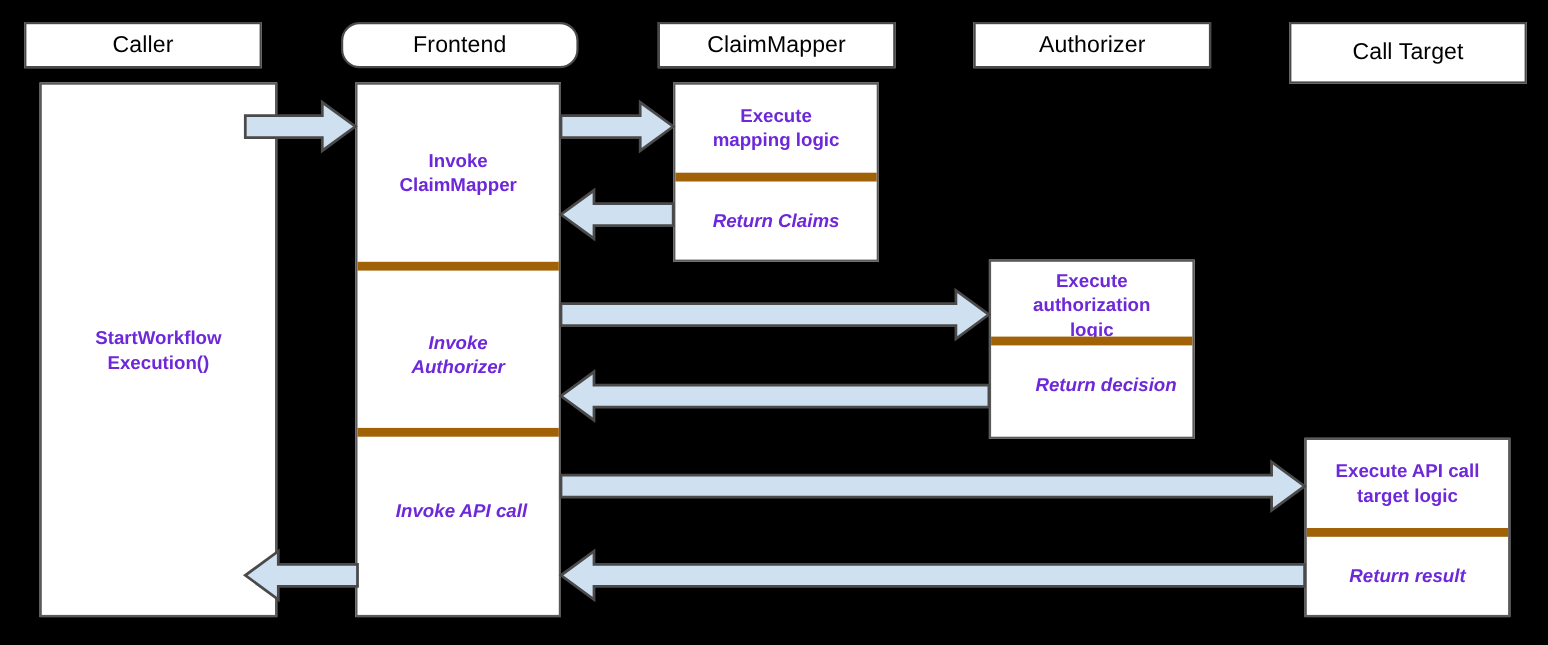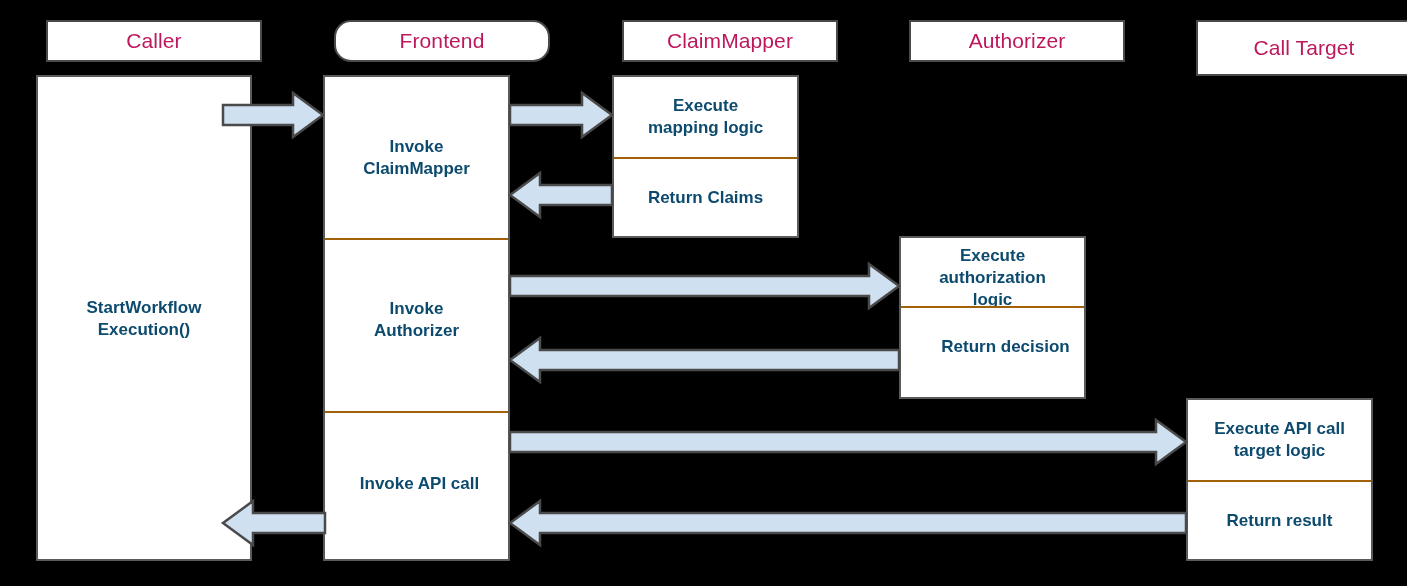--- a/index.html
+++ b/index.html
@@ -18,51 +18,51 @@
 
   
   .lifeline-header {
     position: absolute;
     background: #ffffff;
     border: 2px solid #4a4a4a;
     box-sizing: border-box;
     display: flex;
     align-items: center;
     justify-content: center;
-    color: #be185d;
+    color: #000000;
     font-size: 21px;
     font-weight: 400;
     letter-spacing: 0.1px;
-    margin-left: 24px;
   }
 
   
   .activation {
     position: absolute;
     background: #ffffff;
     border: 2px solid #5a5a5a;
     box-sizing: border-box;
   }
   .segment {
     position: absolute;
     left: 0;
     right: 0;
     box-sizing: border-box;
     display: flex;
     align-items: center;
     justify-content: center;
     text-align: center;
-    color: #0c4a6e;
+    color: #6d28d9;
     font-size: 17px;
     font-weight: bold;
     line-height: 1.28;
     padding: 0 6px;
   }
   .segment.divider-top {
-    border-top: 2px solid #a16207;
+    border-top: 8px solid #a16207;
+    font-style: italic;
   }
 
   
   .arrow {
     position: absolute;
   }
   .arrow svg {
     display: block;
     overflow: visible;
   }
@@ -92,21 +92,21 @@
     <span>Call Target</span>
   </div>
 
   <div class="activation" style="left:36px; top:75px; width:216px; height:486px;">
     <div class="segment" style="top:0; height:484px;">StartWorkflow<br>Execution()</div>
   </div>
 
   <div class="activation" style="left:323px; top:75px; width:187px; height:486px;">
     <div class="segment" style="top:0; height:161px;">Invoke<br>ClaimMapper</div>
     <div class="segment divider-top" style="top:161px; height:161px;">Invoke<br>Authorizer</div>
-    <div class="segment divider-top" style="top:334px; height:144px;padding-left:12px;">Invoke API call</div>
+    <div class="segment divider-top" style="top:312px; height:144px;padding-left:12px;">Invoke API call</div>
   </div>
 
   <div class="activation" style="left:612px; top:75px; width:187px; height:163px;">
     <div class="segment" style="top:0; height:80px;">Execute<br>mapping logic</div>
     <div class="segment divider-top" style="top:80px; height:79px;">Return Claims</div>
   </div>
 
   <div class="activation" style="left:899px; top:236px; width:187px; height:163px;">
     <div class="segment" style="top:0; height:80px;">Execute<br>authorization<br>logic</div>
     <div class="segment divider-top" style="top:68px; height:79px;padding-left:32px;">Return decision</div>

